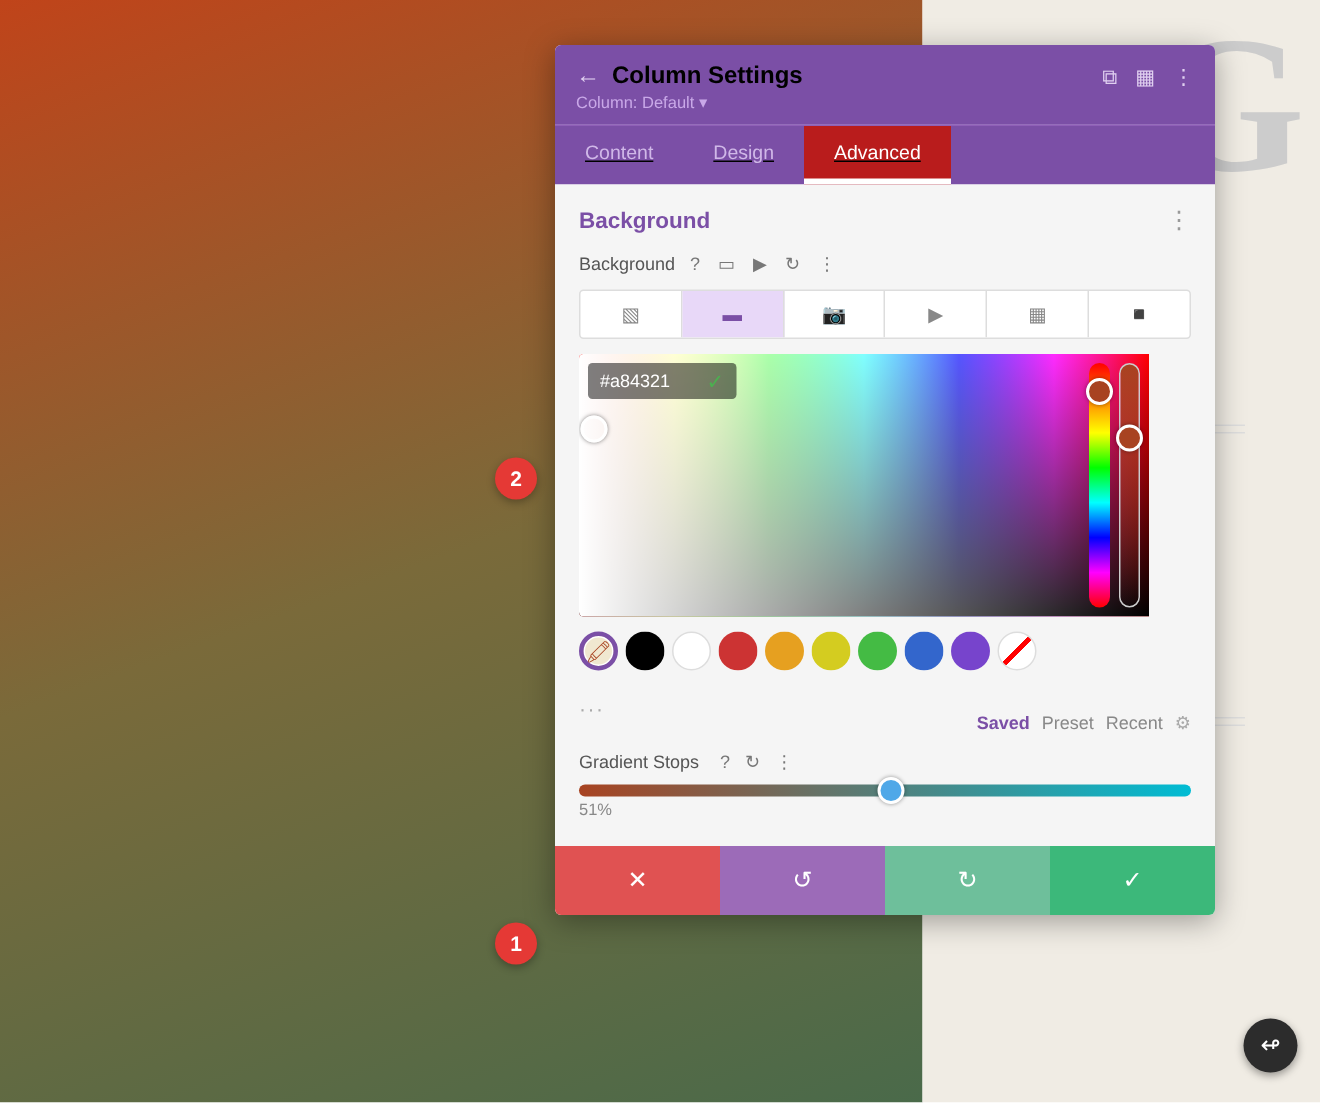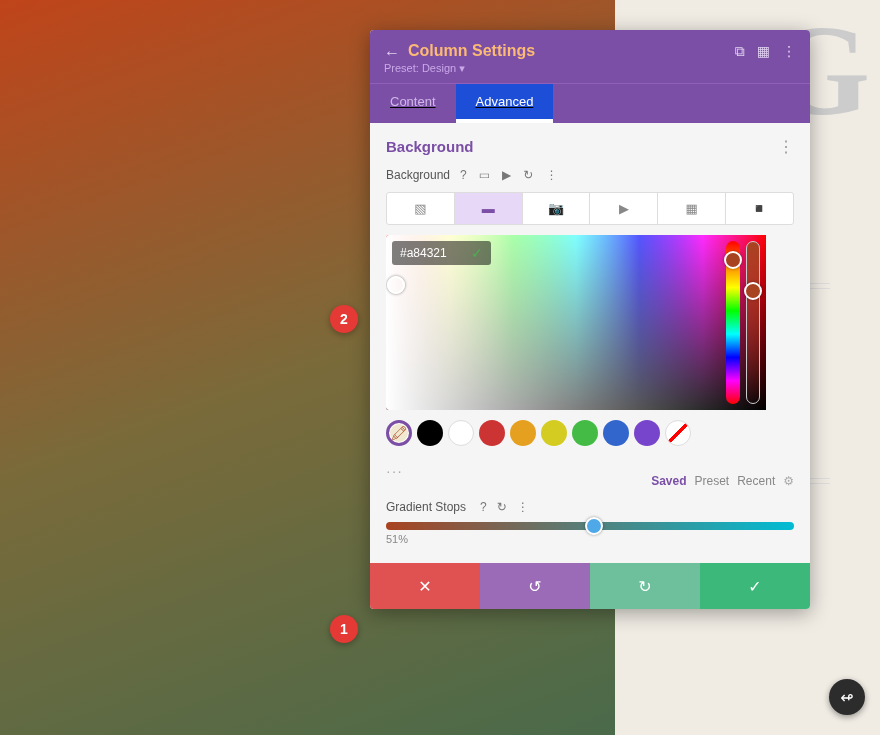--- a/index.html
+++ b/index.html
@@ -82,21 +82,21 @@
       display: flex;
       align-items: center;
       justify-content: space-between;
     }
     .panel-title-row {
       display: flex;
       align-items: center;
       gap: 8px;
     }
     .panel-title {
-      color: #fdba74;
+      color: #000000;
       font-size: 16px;
       font-weight: 600;
     }
     .header-icons {
       display: flex;
       gap: 12px;
       align-items: center;
     }
     .header-icon {
       color: #e0d0f0;
@@ -123,21 +123,21 @@
     .tab {
       padding: 10px 20px;
       color: #d0b8e8;
       cursor: pointer;
       font-size: 13px;
       font-weight: 500;
       border-bottom: 2px solid transparent;
     }
     .tab.active {
       color: #fff;
-      background: #1d4ed8;
+      background: #b91c1c;
       border-bottom: 4px solid #ffffff;
     }
 
     
     .panel-body {
       padding: 14px 16px;
       background: #f5f5f5;
     }
 
     
@@ -496,25 +496,26 @@
       <div class="panel-title-row">
         <span class="back-arrow">←</span>
         <span class="panel-title">Column Settings</span>
       </div>
       <div class="header-icons">
         <span class="header-icon">⧉</span>
         <span class="header-icon">▦</span>
         <span class="header-icon">⋮</span>
       </div>
     </div>
-    <div class="preset-label">Preset: Design ▾</div>
+    <div class="preset-label">Column: Default ▾</div>
   </div>
 
   <div class="tabs">
     <div class="tab">Content</div>
+    <div class="tab">Design</div>
     <div class="tab active">Advanced</div>
   </div>
 
   <div class="panel-body">
 
     <div class="section-header">
       <span class="section-title">Background</span>
       <span class="section-dots">⋮</span>
     </div>
 

